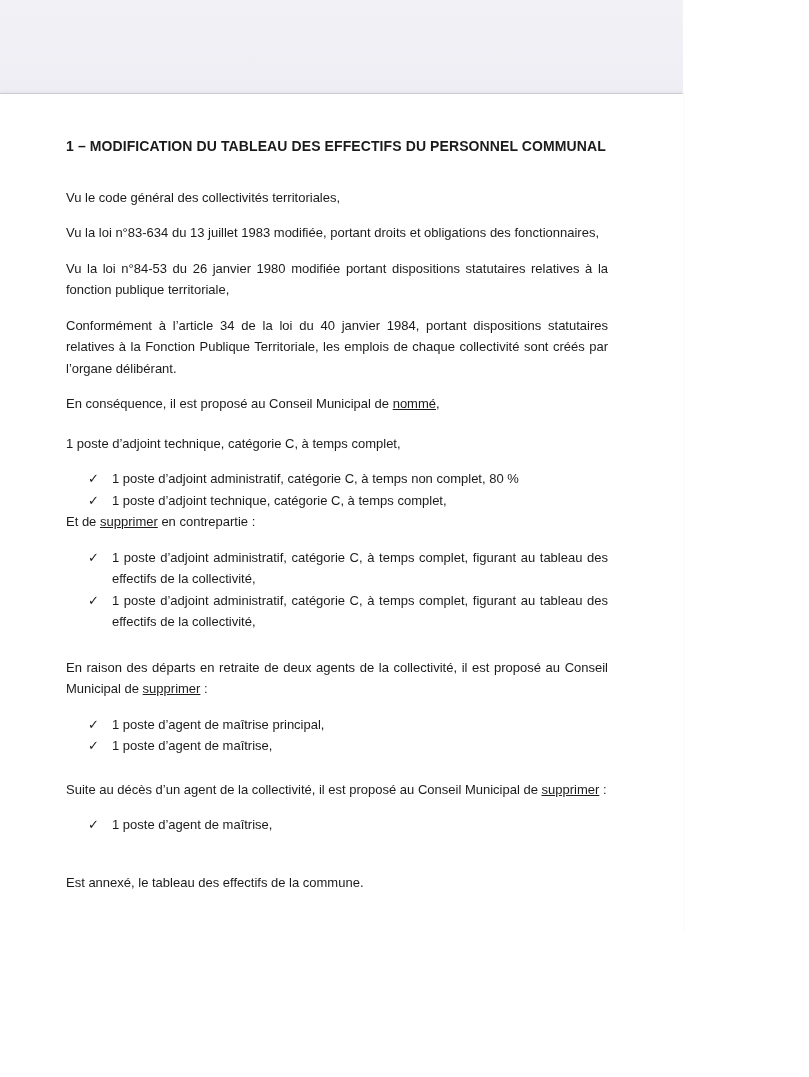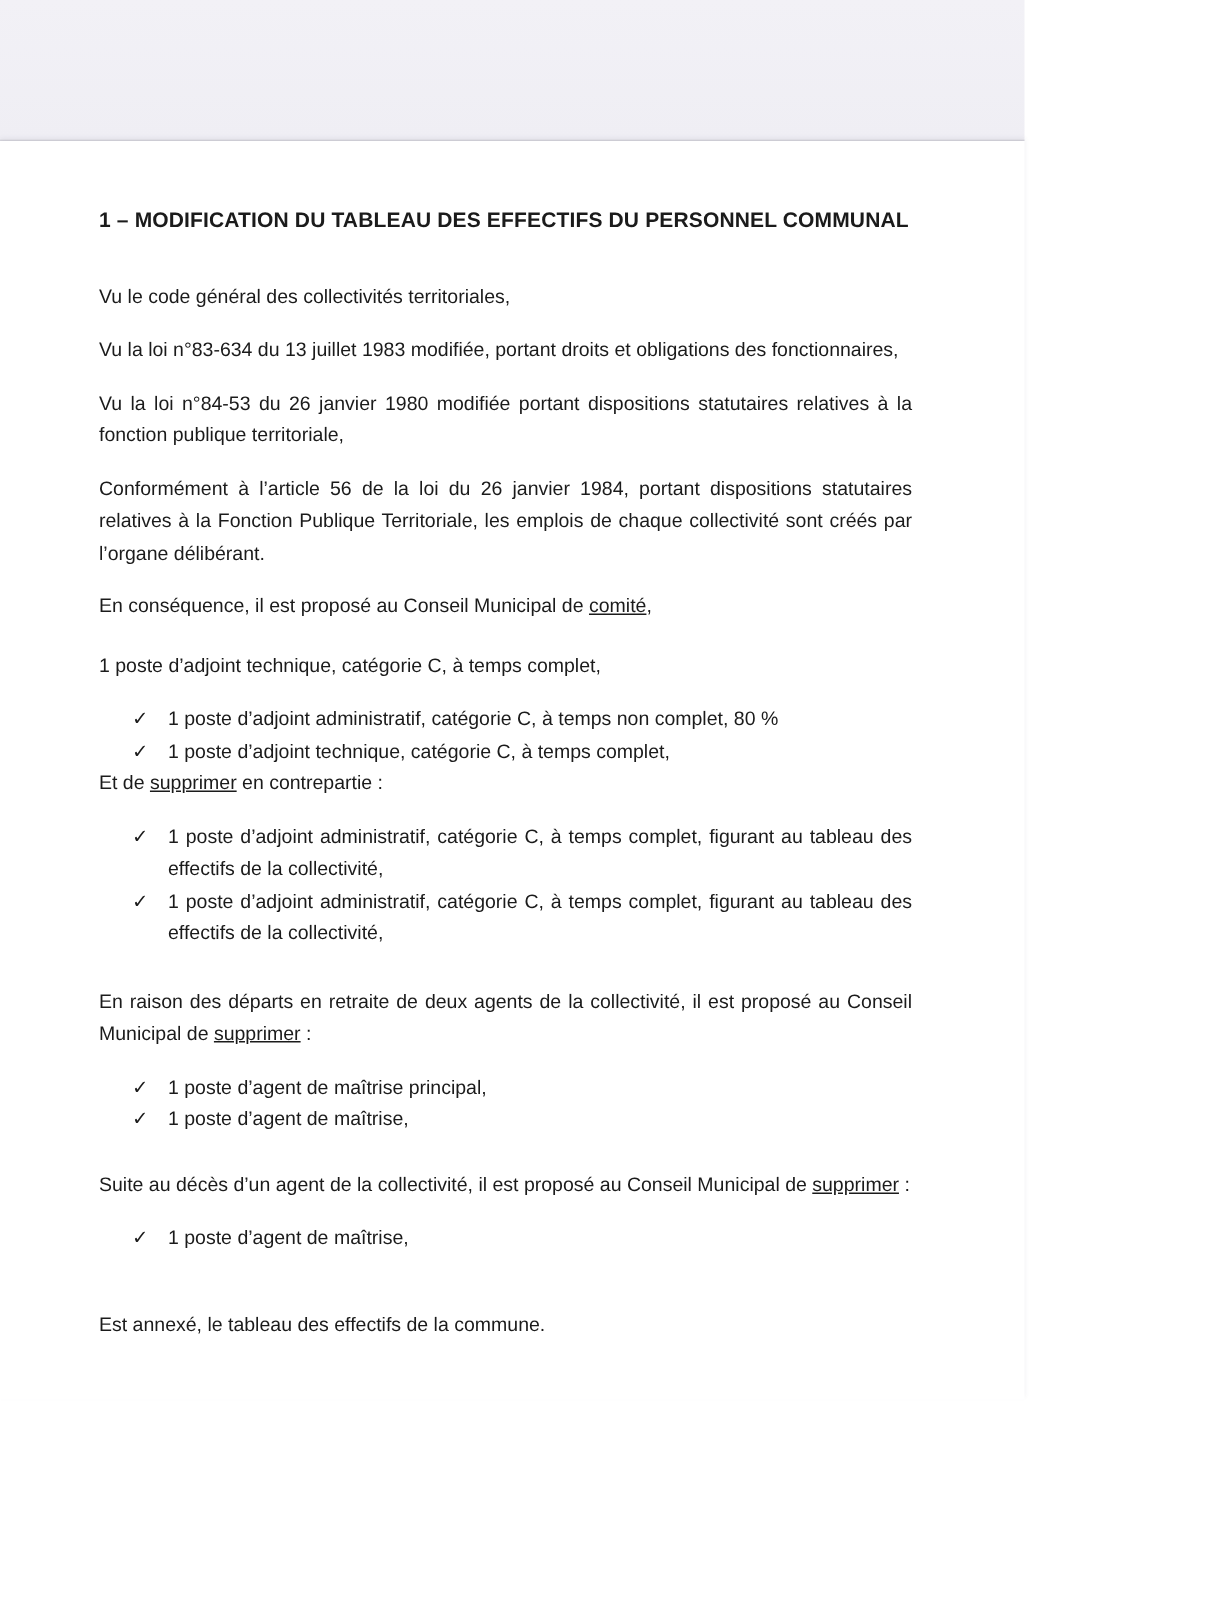--- a/index.html
+++ b/index.html
@@ -76,24 +76,24 @@
 
     <h1 class="title">1 – MODIFICATION DU TABLEAU DES EFFECTIFS DU PERSONNEL COMMUNAL</h1>
 
     <p class="para">Vu le code général des collectivités territoriales,</p>
 
     <p class="para">Vu la loi n°83-634 du 13 juillet 1983 modifiée, portant droits et obligations des fonctionnaires,</p>
 
     <p class="para">Vu la loi n°84-53 du 26 janvier 1980 modifiée portant dispositions statutaires relatives à la fonction publique territoriale,</p>
 
 
-    <p class="para">Conformément à l’article 56 de la loi du 26 janvier 1984, portant dispositions statutaires relatives à la Fonction Publique Territoriale, les emplois de chaque collectivité sont créés par l’organe délibérant.</p>
+    <p class="para">Conformément à l’article 34 de la loi du 40 janvier 1984, portant dispositions statutaires relatives à la Fonction Publique Territoriale, les emplois de chaque collectivité sont créés par l’organe délibérant.</p>
 
 
-    <p class="para mb-18"><span>En conséquence,  il est proposé au Conseil Municipal de </span><span class="u">comité</span><span>,</span></p>
+    <p class="para mb-18"><span>En conséquence,  il est proposé au Conseil Municipal de </span><span class="u">nommé</span><span>,</span></p>
 
     <p class="para">1 poste d’adjoint technique, catégorie C, à temps complet,</p>
 
     <div class="check-list mb-0">
       <div class="check-item">
         <span class="check">✓</span>
         <span class="check-text">1 poste d’adjoint administratif, catégorie C, à temps non complet, 80 %</span>
       </div>
       <div class="check-item">
         <span class="check">✓</span>

